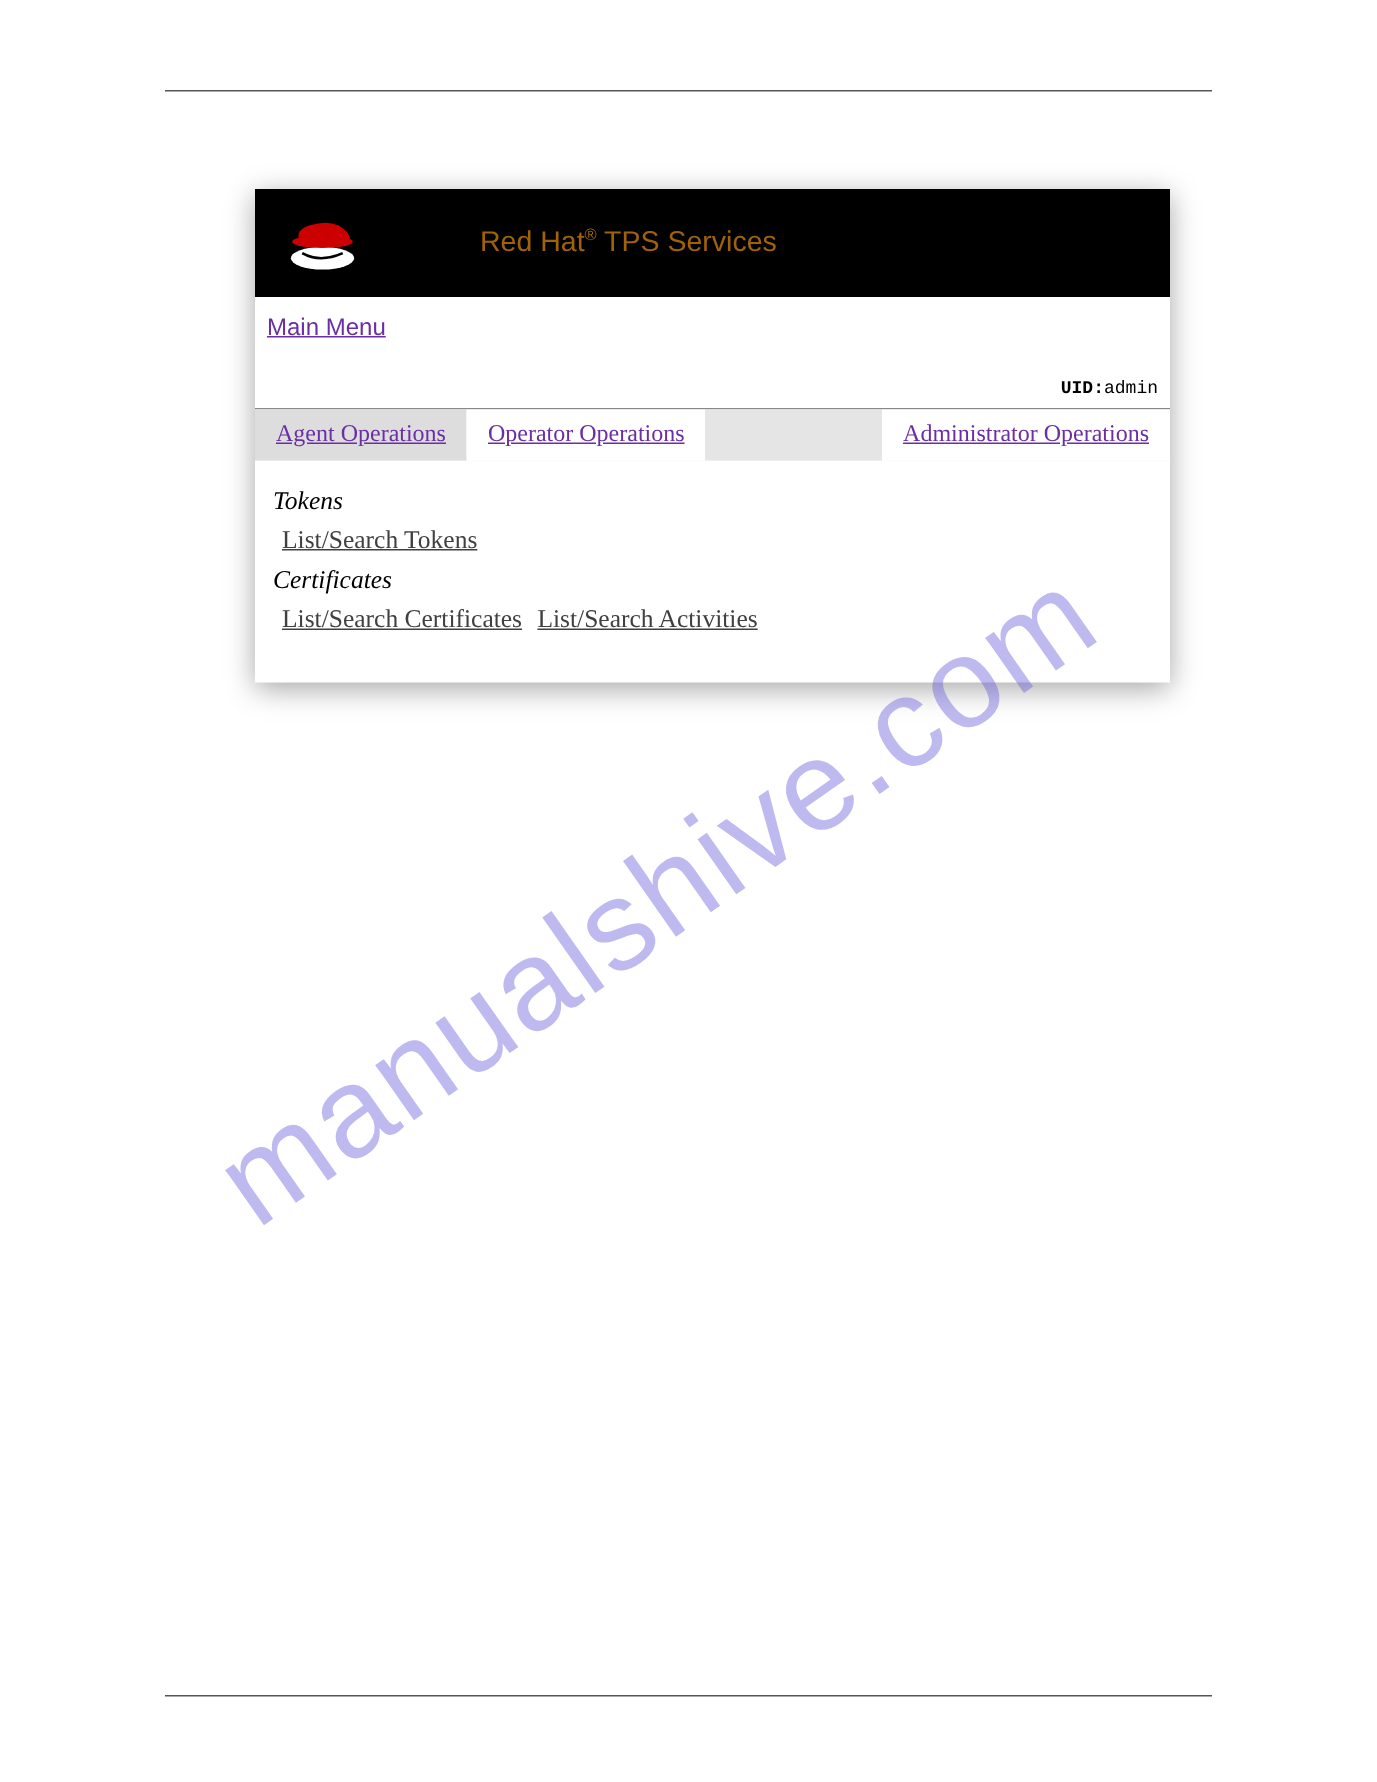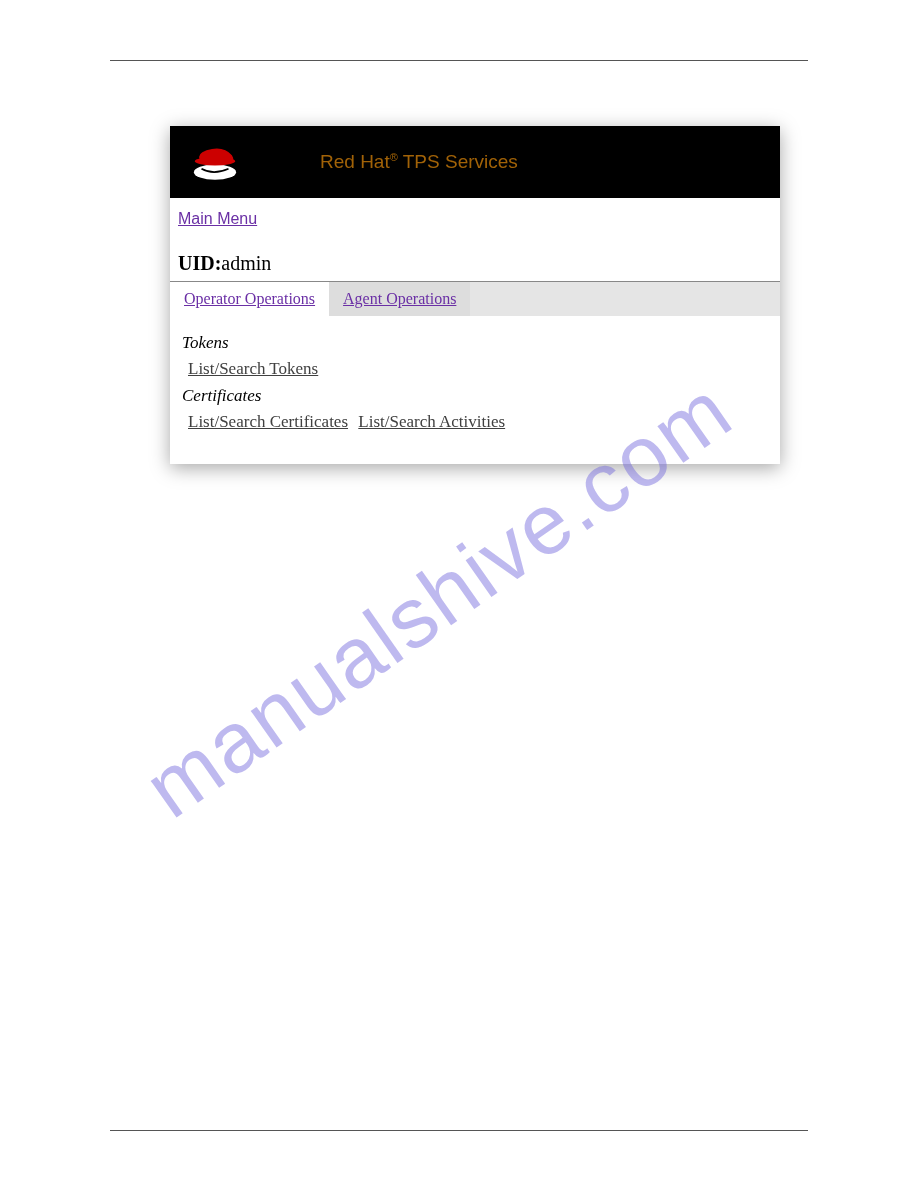--- a/index.html
+++ b/index.html
@@ -48,24 +48,24 @@
     .app-title sup { font-size: 11px; vertical-align: super; }
     .main-menu {
       color: #6a2fa5;
       font-family: Verdana, Arial, sans-serif;
       font-size: 16px;
       text-decoration: underline;
       padding: 12px 8px 2px 8px;
       display: inline-block;
     }
     .uid-row {
-      text-align: left;
+      text-align: right;
       padding: 22px 8px 6px 8px;
-      font-family: Liberation Serif, serif;
-      font-size: 20px;
+      font-family: Liberation Mono, monospace;
+      font-size: 12px;
       border-bottom: 1px solid #888;
     }
     .uid-label { font-weight: 700; }
     .tab-row {
       display: flex;
       background: #eee;
       align-items: stretch;
     }
     .tab {
       padding: 8px 14px;
@@ -141,23 +141,24 @@
       </span>
     </div>
 
     <a class="main-menu">Main Menu</a>
 
     <div class="uid-row">
       <span class="uid-label">UID:</span><span>admin</span>
     </div>
 
     <div class="tab-row">
+      <div class="tab active">Agent Operations</div>
       <div class="tab">Operator Operations</div>
-      <div class="tab active">Agent Operations</div>
       <div class="tab-spacer"></div>
+      <div class="tab">Administrator Operations</div>
     </div>
 
     <div class="content">
       <div class="section-heading">Tokens</div>
       <a>List/Search Tokens</a>
       <div class="section-heading">Certificates</div>
       <a>List/Search Certificates</a>
       <a>List/Search Activities</a>
     </div>
   </div>

